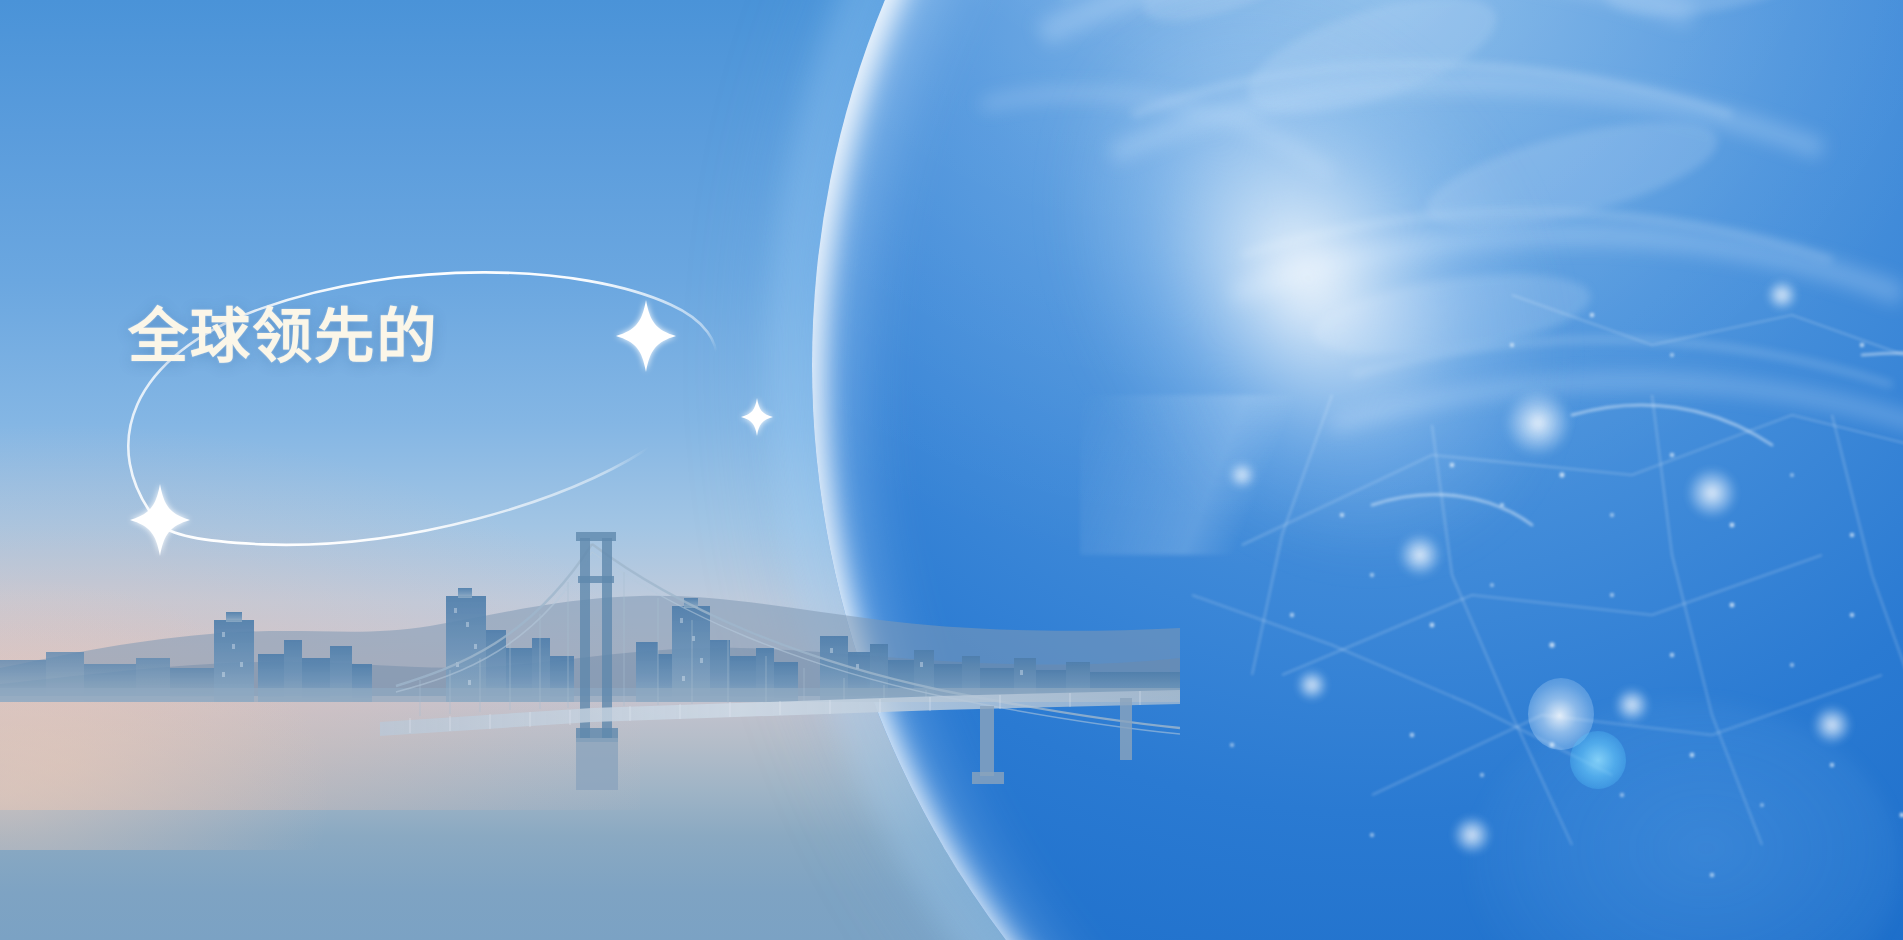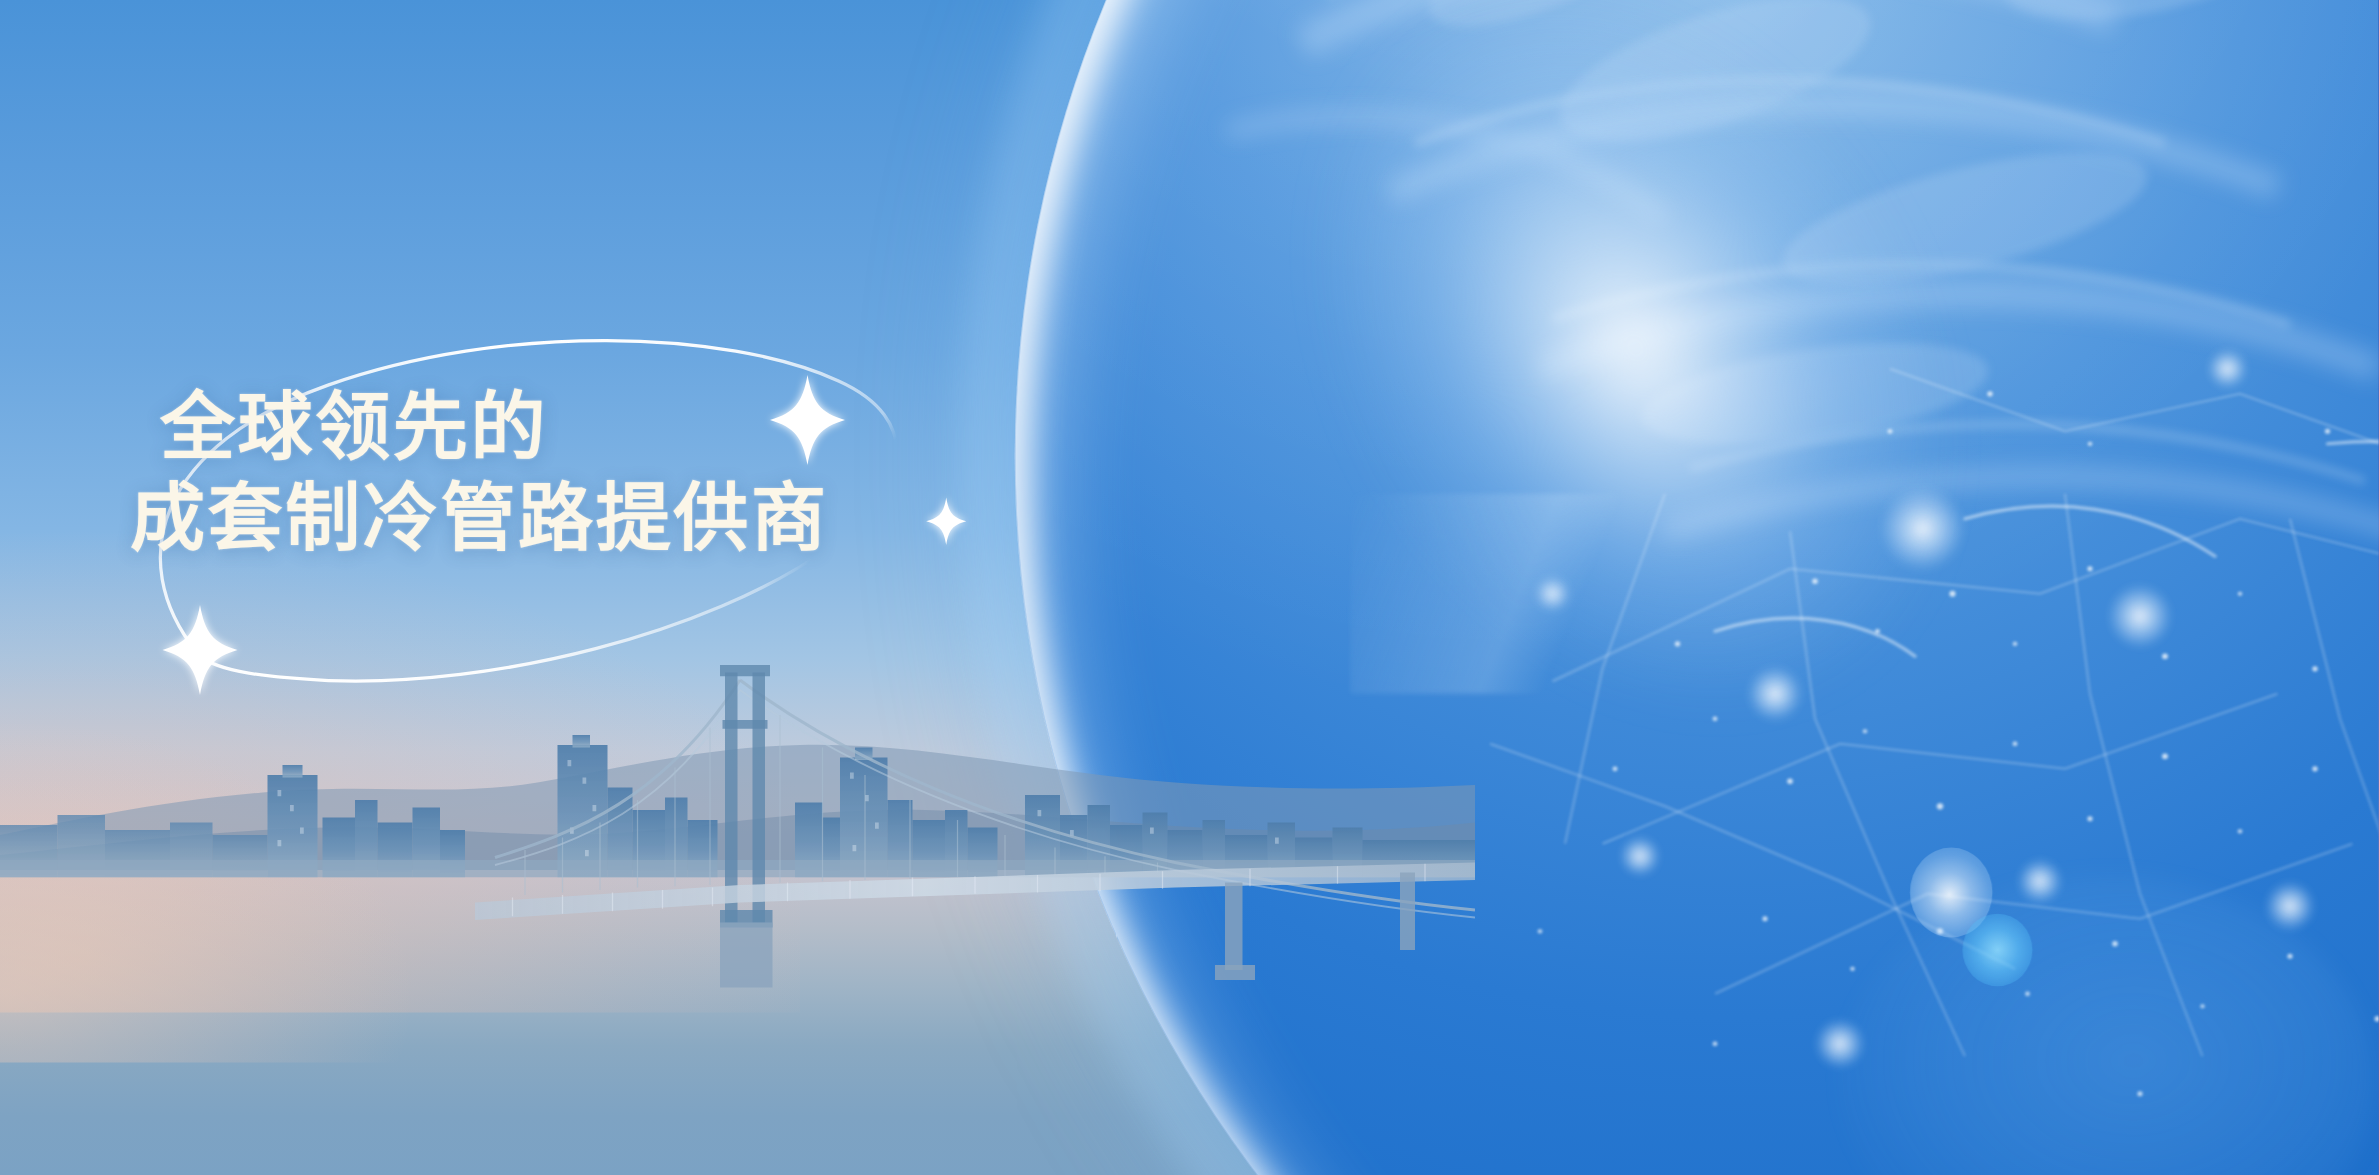--- a/index.html
+++ b/index.html
@@ -3,21 +3,21 @@
 <meta charset="utf-8">
 <title>Hero Banner</title>
 <style>
   html,body{margin:0;padding:0;background:#0b49a8;}
   *{box-sizing:border-box;}
   .stage{
     position:relative;
     width:1903px;
     height:940px;
     overflow:hidden;
-    font-family:Liberation Sans, sans-serif;
+    font-family:Liberation Mono, monospace;
     background:#4c1d95;
   }
 
   
   .sky{
     position:absolute; inset:0;
     background:
       linear-gradient(to bottom,
         #4a93d8 0%,
         #5a9cdc 14%,
@@ -485,21 +485,20 @@
         <rect x="196" y="248" width="42" height="54"></rect>
         <rect x="600" y="216" width="14" height="70"></rect>
         <rect x="592" y="282" width="32" height="12"></rect>
         <rect x="740" y="208" width="12" height="62"></rect>
       </g>
     </svg>
   </div>
 
   <div class="headline">
     <div class="line line1">全球领先的</div>
-    <div class="line line2">成套制冷管路提供商</div>
   </div>
 
   <svg class="orbit" viewBox="0 0 1903 940" aria-hidden="true">
     <defs>
       <linearGradient id="orbGrad" x1="0" y1="0" x2="1" y2="0.35">
         <stop offset="0%" stop-color="#ffffff" stop-opacity="0"></stop>
         <stop offset="10%" stop-color="#ffffff" stop-opacity=".75"></stop>
         <stop offset="42%" stop-color="#ffffff" stop-opacity="1"></stop>
         <stop offset="72%" stop-color="#ffffff" stop-opacity=".95"></stop>
         <stop offset="96%" stop-color="#ffffff" stop-opacity=".45"></stop>

